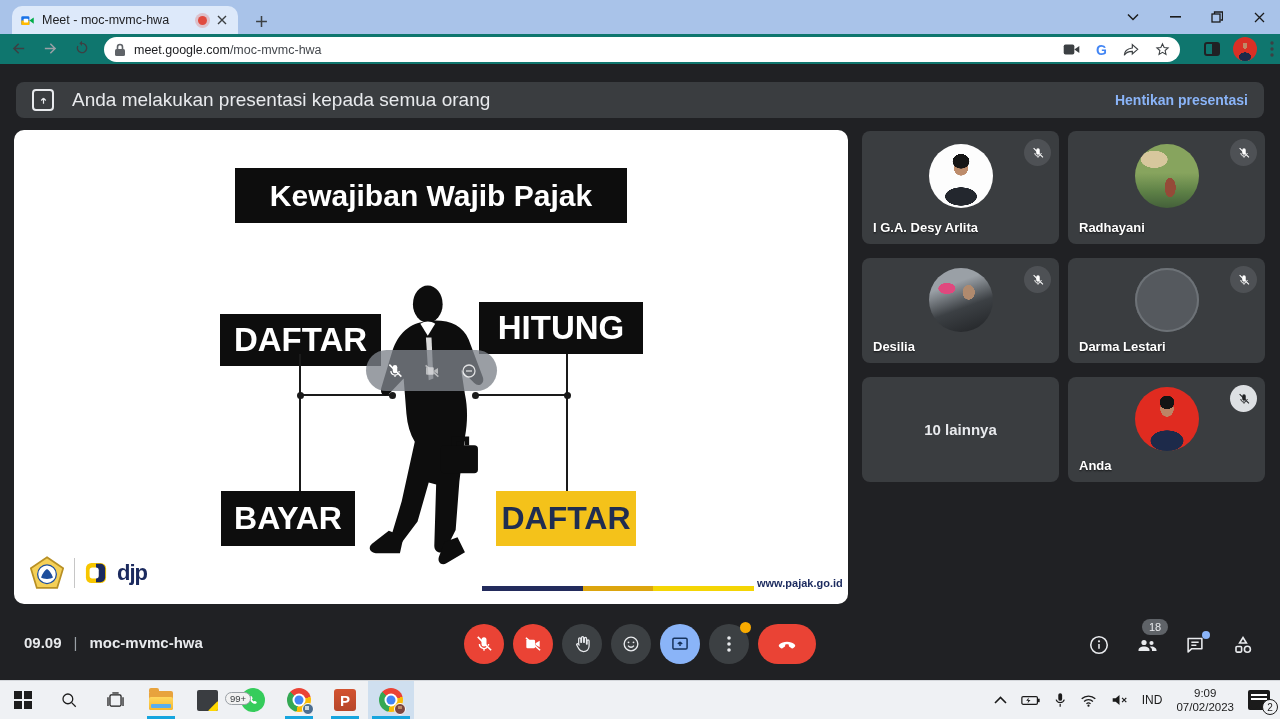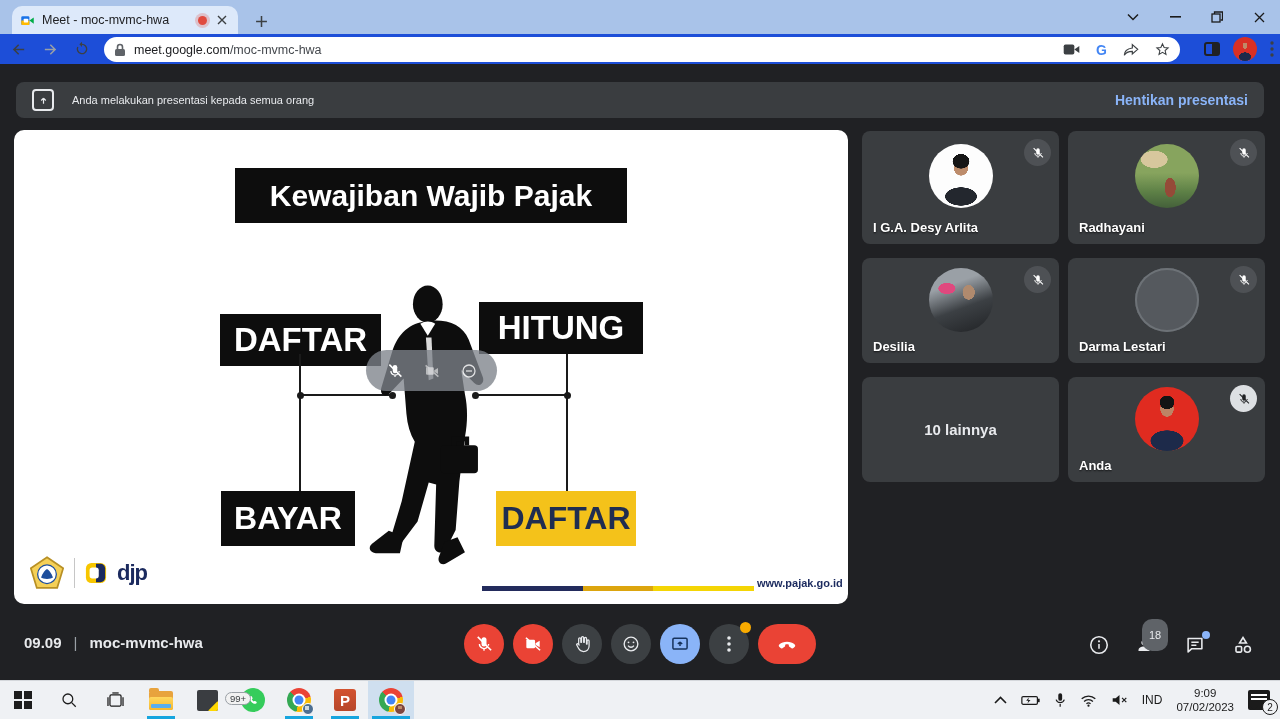--- a/index.html
+++ b/index.html
@@ -10,42 +10,42 @@
   
   .tabstrip { position:absolute; top:0; left:0; width:1280px; height:34px; background:#a9c3e9; }
   .tab { position:absolute; left:12px; top:6px; width:226px; height:28px; background:#dde9fa;
          border-radius:10px 10px 0 0; display:flex; align-items:center; padding:0 8px; gap:7px; }
   .tab-title { font-size:12.5px; color:#202124; flex:1; white-space:nowrap; overflow:hidden; }
   .rec-dot { width:9px; height:9px; border-radius:50%; background:#e04a3f; box-shadow:0 0 0 3px rgba(224,74,63,.25); }
   .tab-close { width:16px; height:16px; display:flex; align-items:center; justify-content:center; border-radius:50%; }
   .newtab { position:absolute; left:250px; top:10px; width:22px; height:22px; display:flex; align-items:center; justify-content:center; border-radius:50%; }
   .wctrls { position:absolute; right:0; top:0; height:34px; display:flex; }
   .wctrl { width:42px; height:34px; display:flex; align-items:center; justify-content:center; }
-  .toolbar { position:absolute; top:34px; left:0; width:1280px; height:30px; background:#1d4ed8;
-             display:flex; align-items:center; }
+  .toolbar { position:absolute; top:34px; left:0; width:1280px; height:30px; background:#0f766e;
+             display:flex; align-items:flex-start; }
   .navbtn { width:28px; height:28px; margin-left:4px; display:flex; align-items:center; justify-content:center; border-radius:50%; }
   .omnibox { position:absolute; left:104px; top:3px; width:1076px; height:25px; background:#fff;
              border-radius:13px; display:flex; align-items:center; padding:0 10px; gap:8px; }
   .url { font-size:12.5px; }
   .url .dom { color:#202124; } .url .path { color:#44484d; }
   .omni-right { margin-left:auto; display:flex; align-items:center; gap:16px; }
   .g-letter { font-size:14px; font-weight:bold; color:#4285f4; }
   .tb-right { position:absolute; right:6px; top:3px; display:flex; align-items:center; gap:13px; }
   .sidepanel-ic { width:16px; height:14px; border:2px solid #202124; border-radius:3px; position:relative; }
   .sidepanel-ic::after { content:""; position:absolute; right:0; top:0; width:6px; height:10px; background:#202124; }
   .mini-avatar { width:24px; height:24px; border-radius:50%;
       background: radial-gradient(4px 5px at 50% 36%, #c08a67 60%, transparent 62%),
                   radial-gradient(10px 7px at 50% 82%, #1d2a4a 60%, transparent 62%), #d93025; }
 
   
   .banner { position:absolute; left:16px; top:82px; width:1248px; height:36px; background:#3a3d40;
             border-radius:8px; display:flex; align-items:center; padding:0 16px; }
   .banner-ic { width:22px; height:22px; border:2px solid #e8eaed; border-radius:4px;
                display:flex; align-items:center; justify-content:center; margin-right:18px; }
-  .banner-text { color:#e8eaed; font-size:11px; }
+  .banner-text { color:#e8eaed; font-size:19px; }
   .banner-action { margin-left:auto; color:#8ab4f8; font-size:14px; font-weight:bold; cursor:pointer; }
 
   
   .slide { position:absolute; left:14px; top:130px; width:834px; height:474px; background:#fff; border-radius:10px; overflow:hidden; }
   .blackbox { position:absolute; background:#0d0d0d; color:#fff; display:flex; align-items:center; justify-content:center; font-weight:bold; }
   .sl-title { left:221px; top:38px; width:392px; height:55px; font-size:30px; }
   .sl-daftar { left:206px; top:184px; width:161px; height:52px; font-size:33px; }
   .sl-hitung { left:465px; top:172px; width:164px; height:52px; font-size:33px; }
   .sl-bayar  { left:207px; top:361px; width:134px; height:55px; font-size:32px; }
   .sl-lapor  { left:482px; top:361px; width:140px; height:55px; font-size:32px; background:#f4c21a; color:#1f2d50; }
@@ -114,21 +114,21 @@
   .cb-btns { position:absolute; left:50%; top:12px; transform:translateX(-50%); display:flex; align-items:center; gap:9px; }
   .cbtn { width:40px; height:40px; border-radius:50%; background:#3c4043; display:flex; align-items:center;
           justify-content:center; color:#e8eaed; position:relative; cursor:pointer; }
   .cbtn.red { background:#ea4335; }
   .cbtn.present { background:#8ab4f8; color:#17335c; }
   .cbtn.end { width:58px; border-radius:22px; background:#ea4335; }
   .notif-dot { position:absolute; top:-2px; right:-2px; width:11px; height:11px; border-radius:50%; background:#f9ab00; }
   .cb-right { position:absolute; right:24px; top:20px; display:flex; align-items:center; gap:22px; color:#e8eaed; }
   .cb-ric { position:relative; width:26px; height:26px; display:flex; align-items:center; justify-content:center; cursor:pointer; }
   .count-badge { position:absolute; top:-13px; left:8px; background:#5f6368; color:#e8eaed; font-size:11px;
-                 padding:10px 7px; border-radius:10px; }
+                 padding:2px 7px; border-radius:10px; }
   .chat-dot { position:absolute; top:-1px; right:-2px; width:8px; height:8px; border-radius:50%; background:#8ab4f8; }
 
   
   .taskbar { position:absolute; left:0; top:680px; width:1280px; height:39px; background:#eff1f4;
              border-top:1px solid #d4d7db; display:flex; align-items:stretch; }
   .tb-item { width:46px; display:flex; align-items:center; justify-content:center; position:relative; }
   .tb-item.running::after { content:""; position:absolute; left:9px; right:9px; bottom:0; height:3px; background:#16a5de; }
   .tb-item.active { background:#cfdfef; }
   .tb-item.active::after { left:4px; right:4px; }
   .win-logo { display:grid; grid-template-columns:8px 8px; grid-template-rows:8px 8px; gap:2px; }

